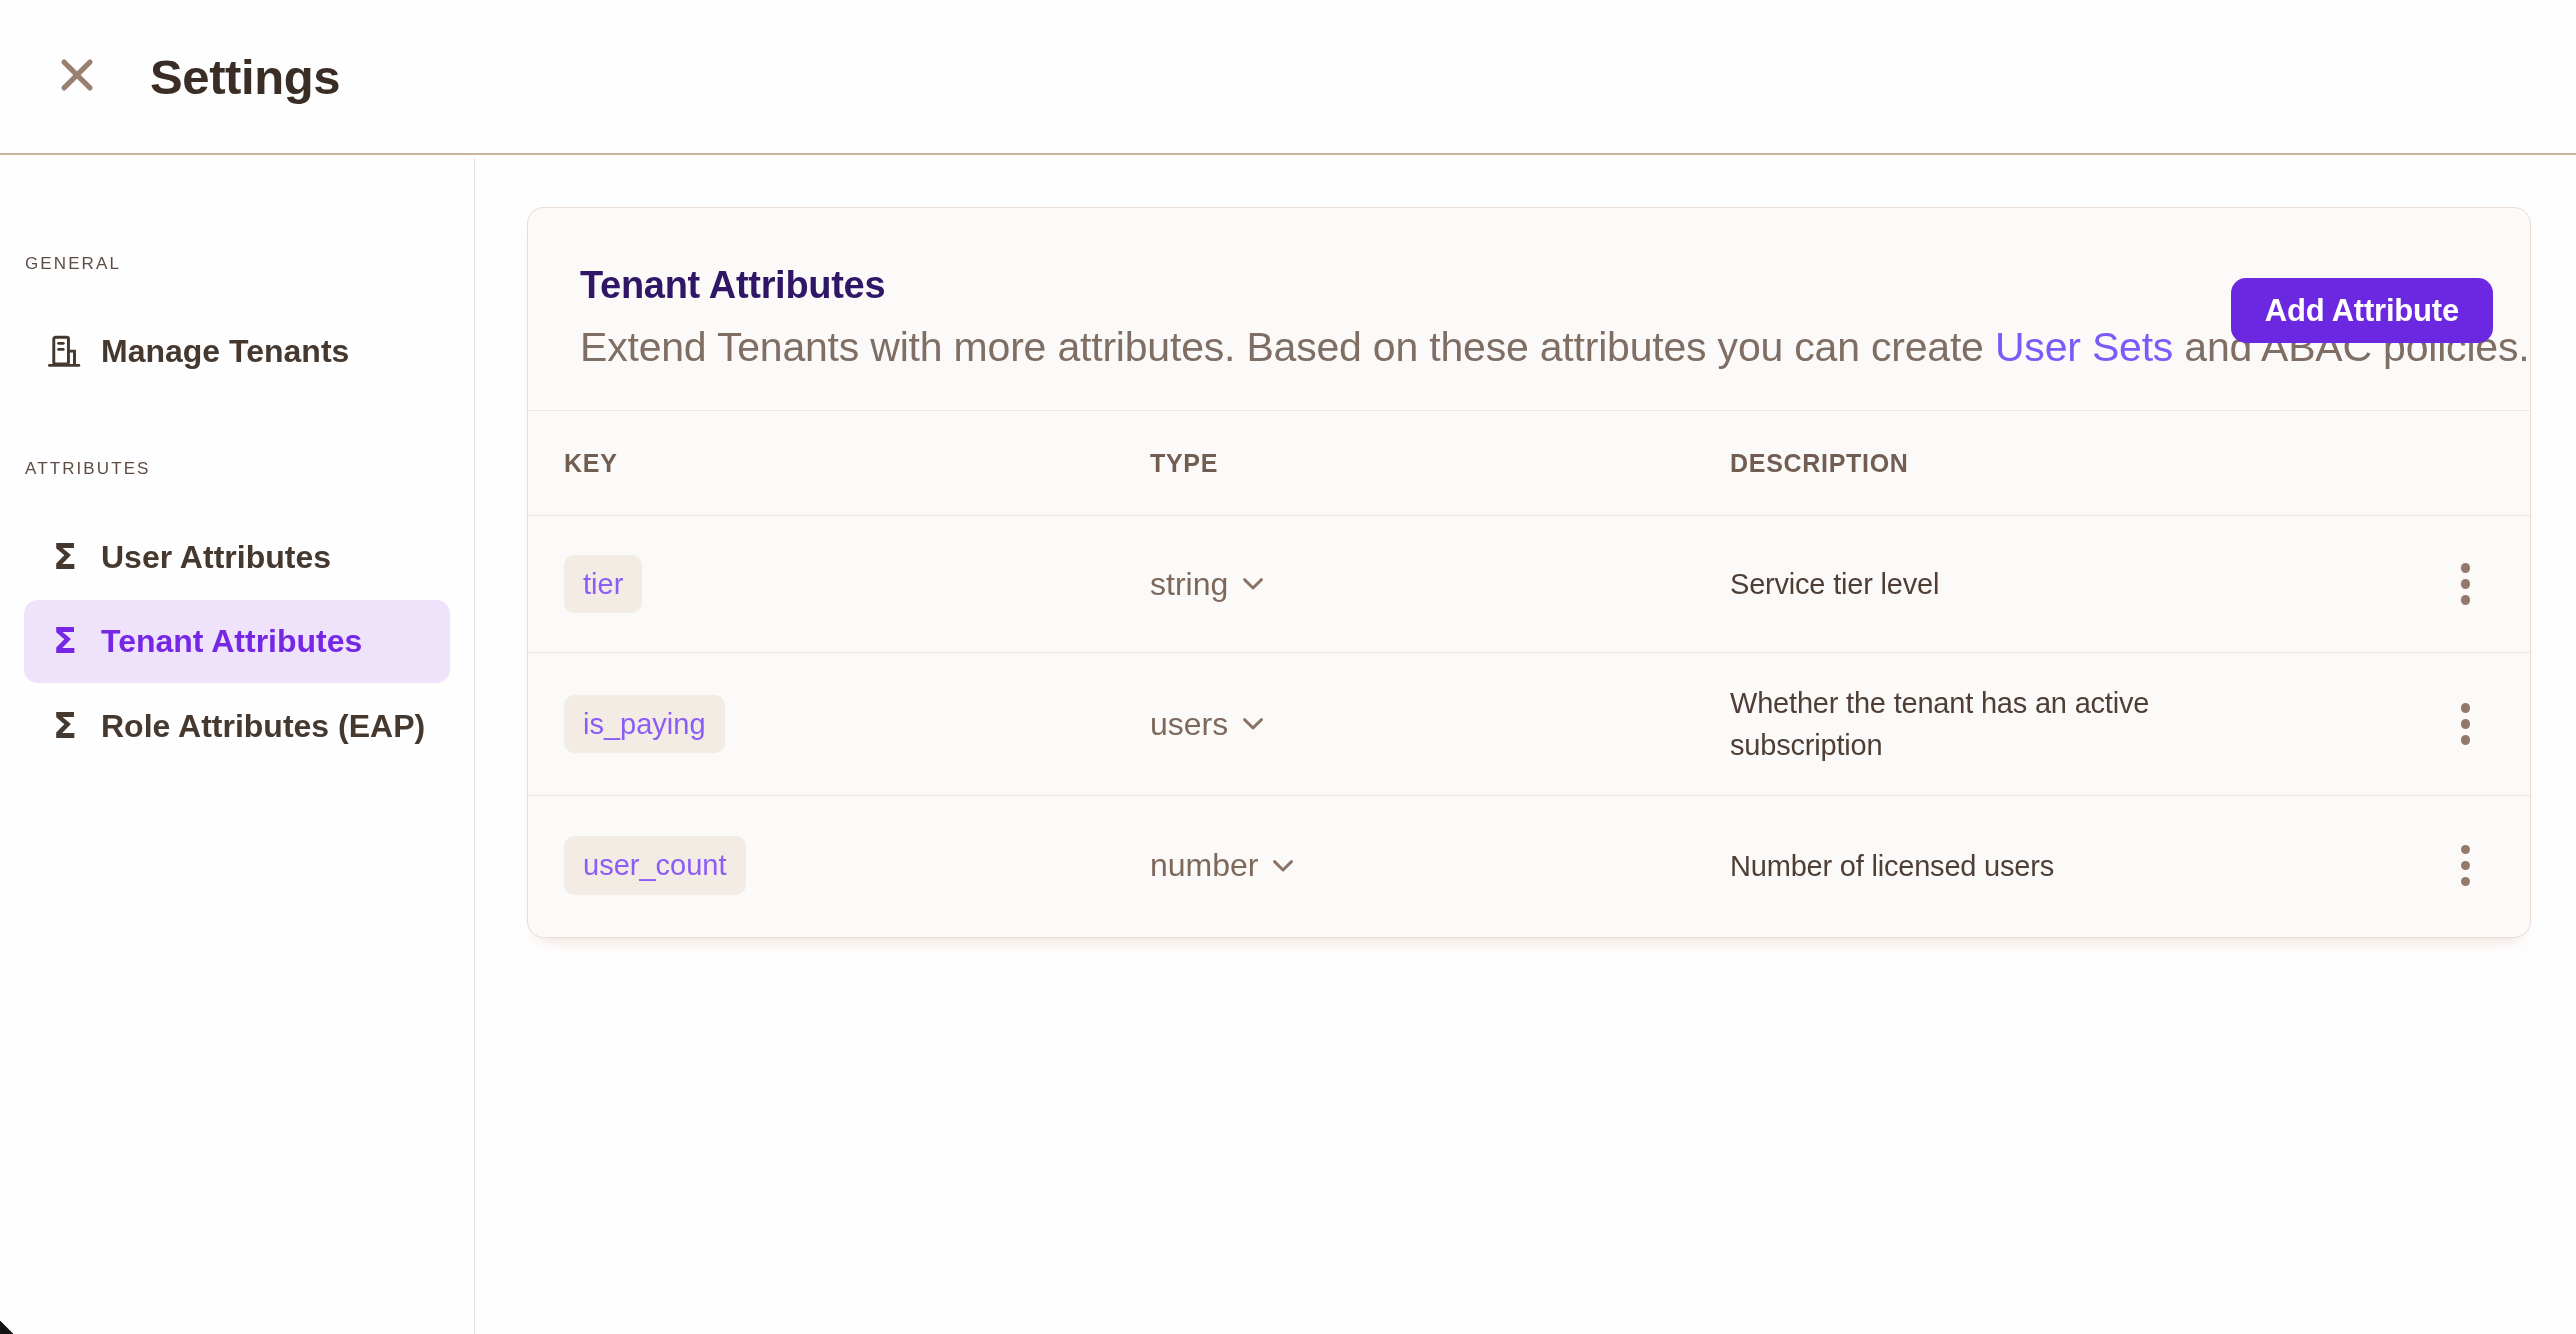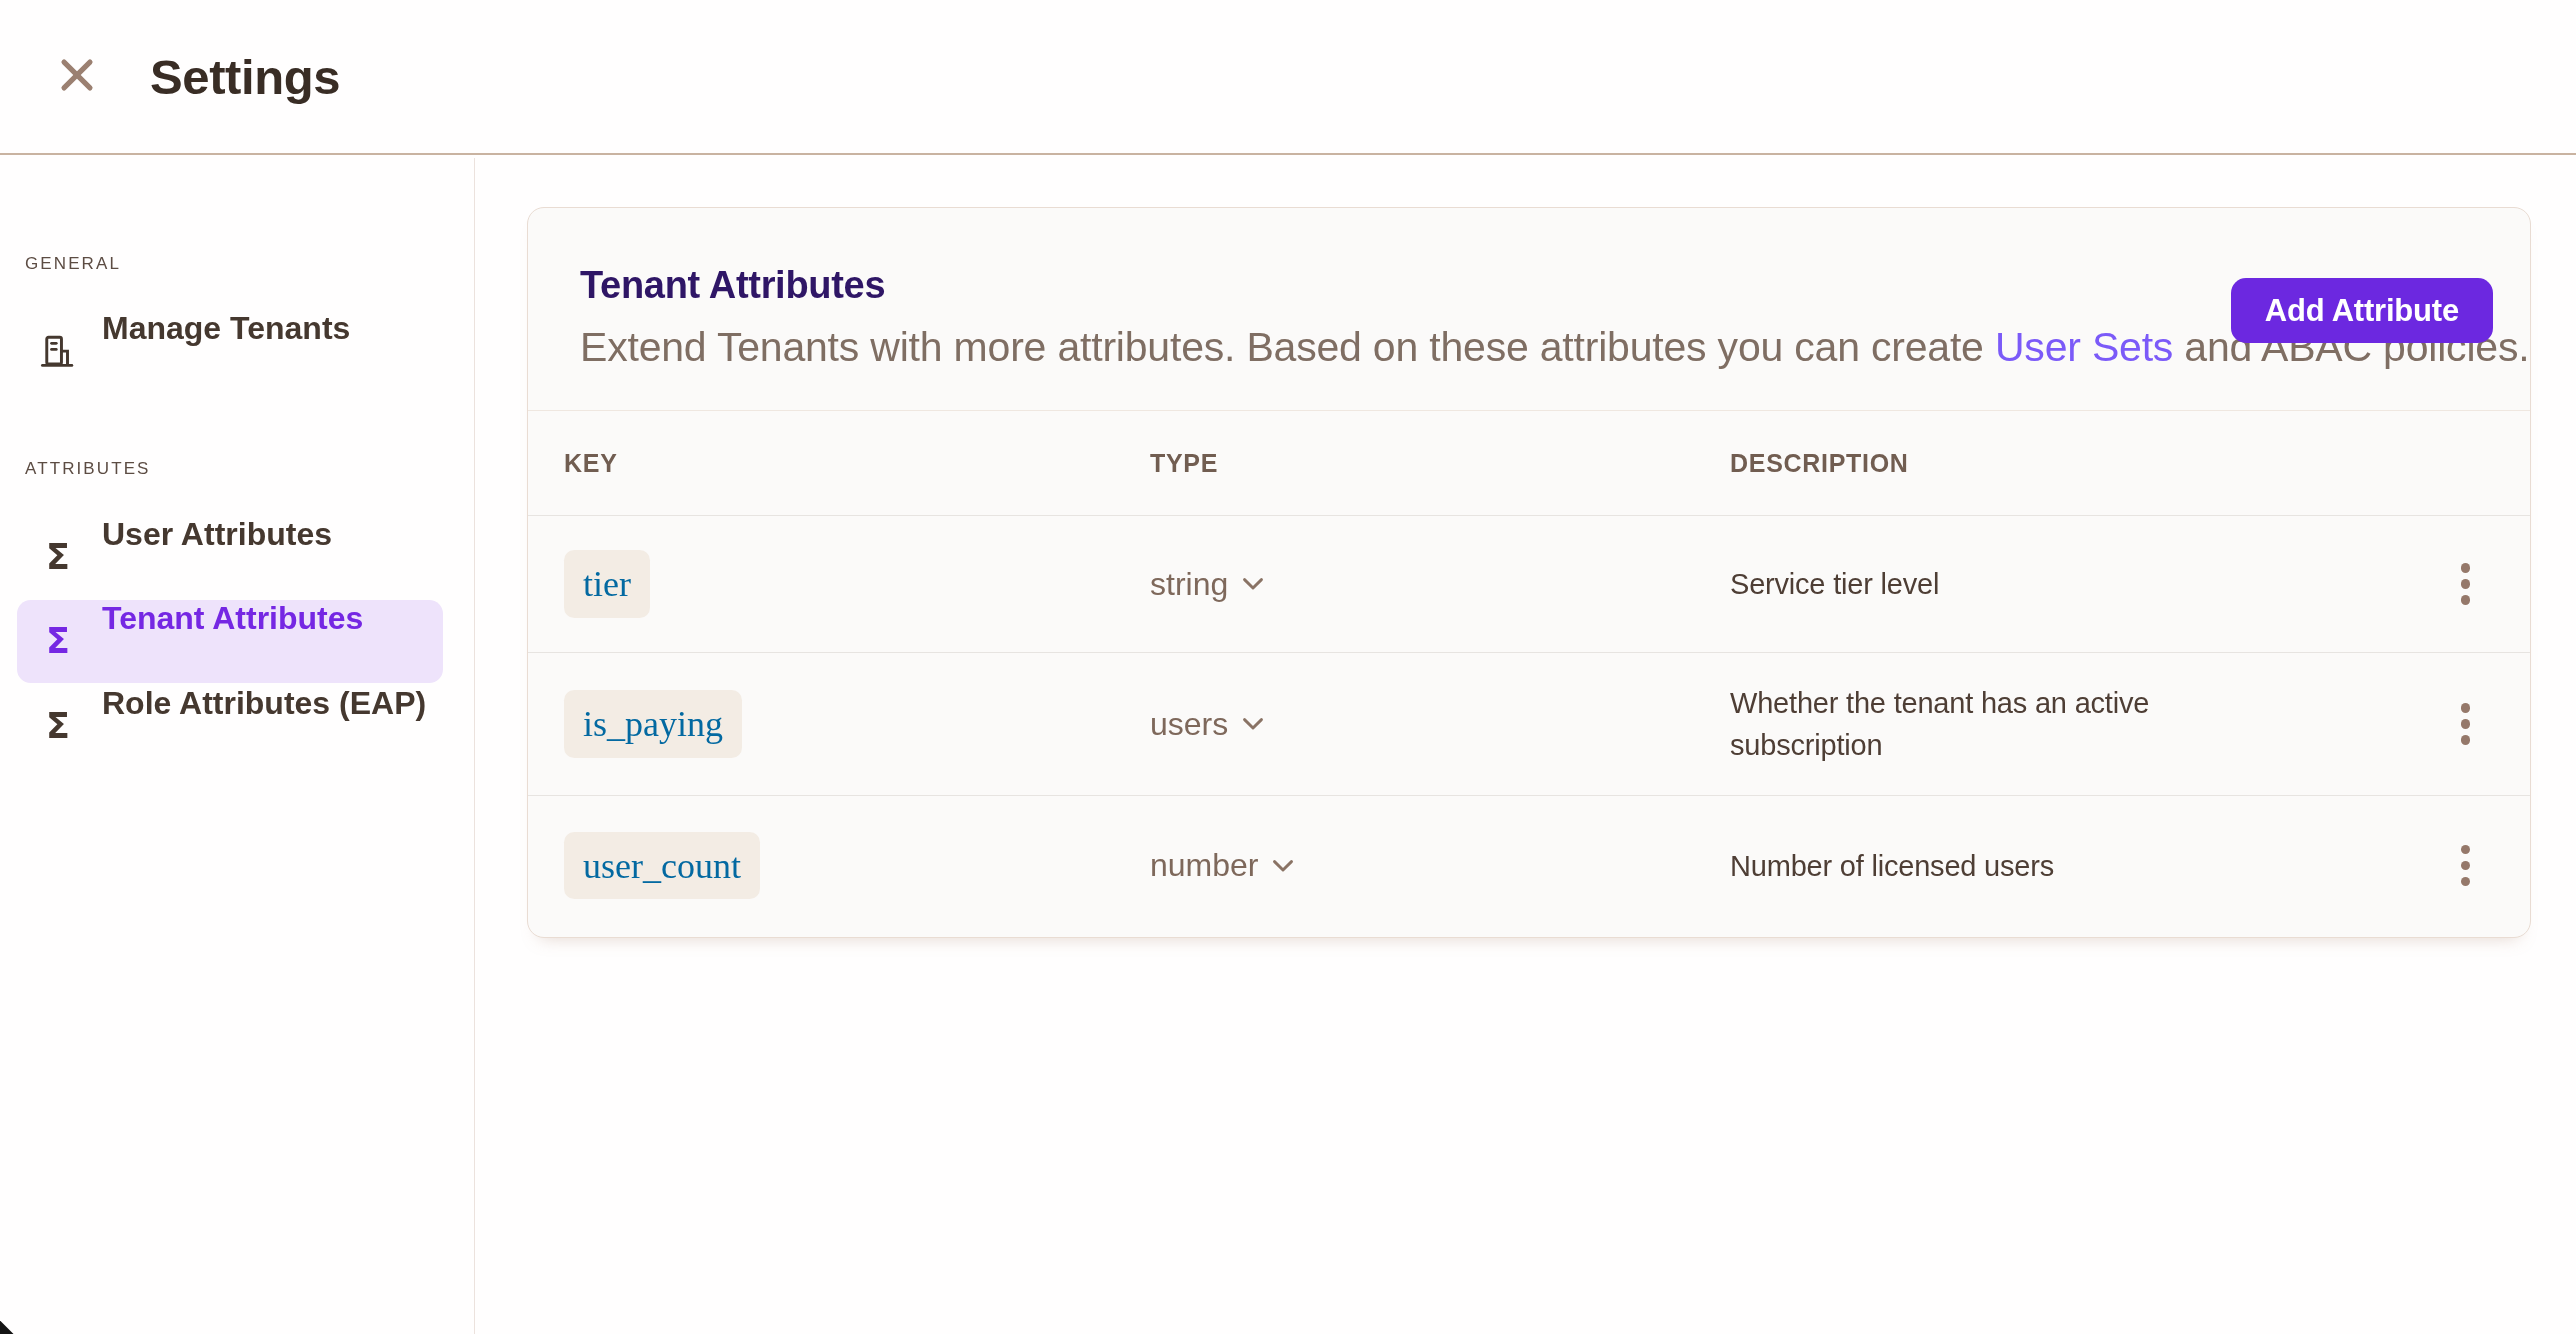--- a/index.html
+++ b/index.html
@@ -33,22 +33,22 @@
     border-right:1.7px solid #ece2dd; background:transparent;
   }
   .section-label {
     position:absolute; left:25px;
     font-size:17px; font-weight:400; letter-spacing:2.1px;
     color:#5c4c43; text-transform:uppercase;
   }
   .section-label.general    { top:96px; }
   .section-label.attributes { top:301px; }
   .side-item {
-    position:absolute; left:17px; width:426px; height:83px;
-    display:flex; gap:25px; padding-left:22px;
+    position:absolute; left:24px; width:426px; height:83px;
+    display:flex; align-items:center; gap:17px; padding-left:22px;
     border-radius:13.7px; cursor:pointer;
     font-size:32px; font-weight:700; color:#45382f;
   }
   .side-item .item-icon { width:38px; display:flex; justify-content:center; align-items:center; flex:0 0 38px; }
   .sigma {
     font-size:35px; font-weight:800; color:#45382f; line-height:1;
     font-family:"DejaVu Sans", sans-serif;
   }
   .side-item.selected { background:#eee3fb; color:#7527e3; }
   .side-item.selected .sigma { color:#7527e3; }
@@ -92,22 +92,22 @@
     font-size:25px; font-weight:600; letter-spacing:0.7px;
     color:#715d51; text-transform:uppercase;
   }
   .data-row { border-top:1.7px solid #e7e4e1; }
   .row-1 { height:137px; }
   .row-2 { height:143px; }
   .row-3 { height:140px; }
   .key-chip {
     display:inline-block; justify-self:start;
     background:#f3ece4; border-radius:10.2px; padding:12.8px 19px;
-    font-family:Liberation Serif, serif;
-    font-size:36px; color:#0369a1;
+    font-family:Liberation Sans, sans-serif;
+    font-size:29px; color:#8b5cf6;
   }
   .type-select {
     display:flex; align-items:center; gap:13.7px; cursor:pointer;
     font-size:32px; color:#7e685b; justify-self:start;
   }
   .row-desc {
     font-size:29px; color:#4e3e35; line-height:42px; max-width:529px;
     letter-spacing:-0.2px;
   }
   .kebab {

